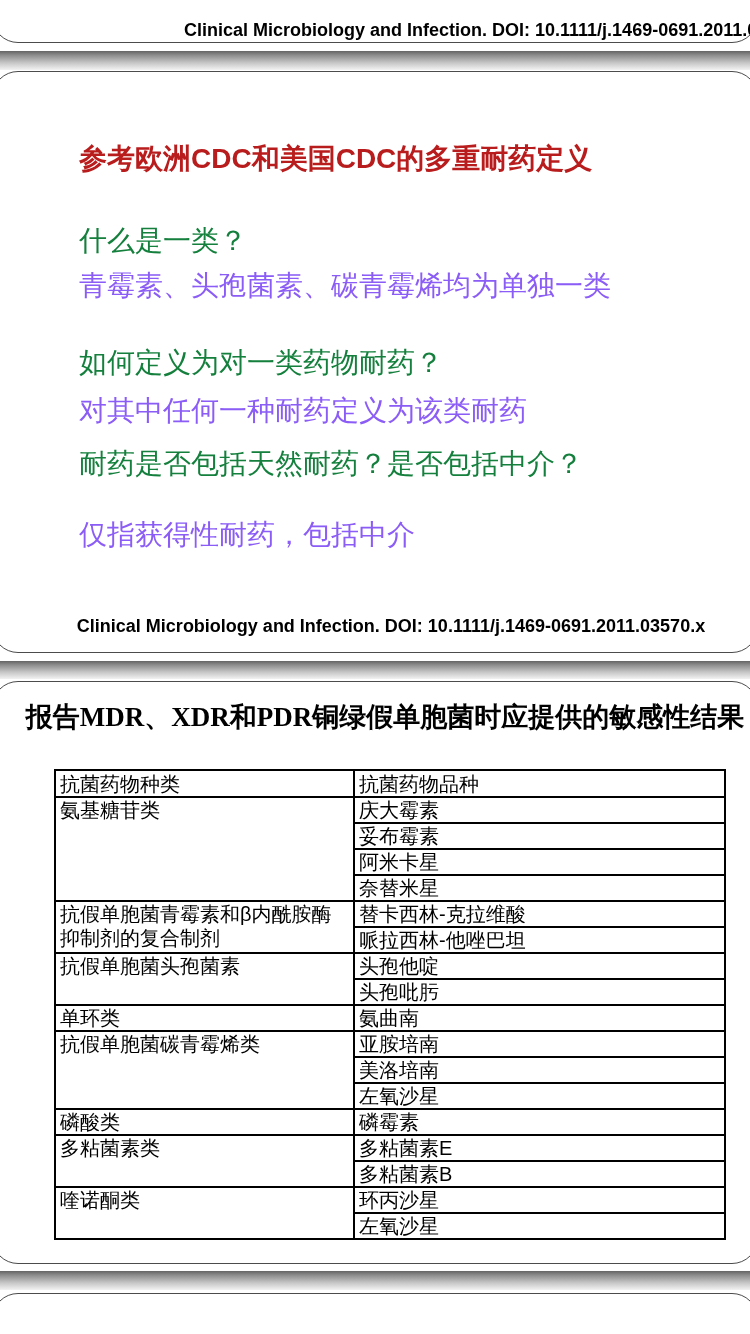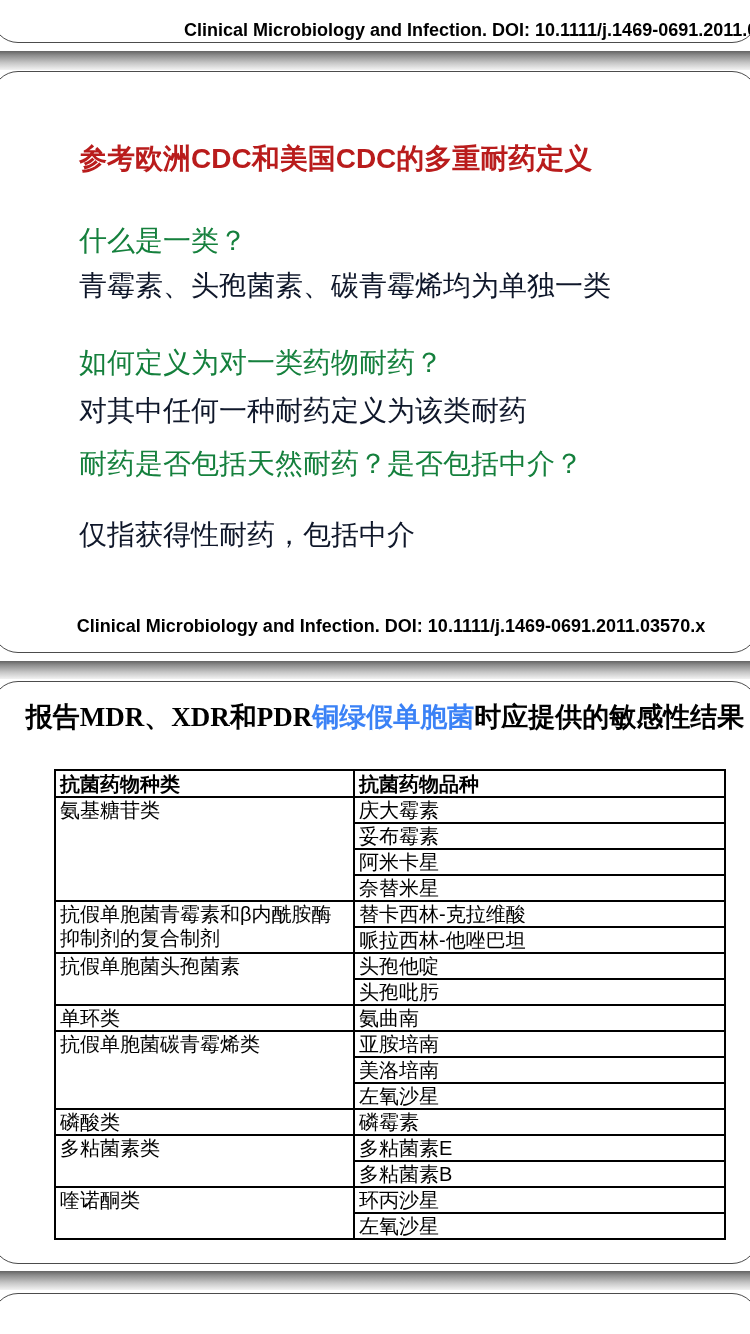--- a/index.html
+++ b/index.html
@@ -23,47 +23,47 @@
   #page1 .citation{
     position:absolute;left:191px;bottom:1px;white-space:nowrap;
     font-weight:bold;font-size:18px;color:#000;
   }
 
   
   #page2{top:71px;height:582px;}
   .abs{position:absolute;left:86px;white-space:nowrap;}
   .green-title{color:#b91c1c;font-weight:bold;font-size:28px;line-height:36px;}
   .q{color:#15803d;font-size:28px;line-height:36px;font-family:"Liberation Serif","DejaVu Serif",serif;}
-  .a{color:#0f172a;font-size:28px;line-height:36px;font-family:"Liberation Serif","DejaVu Serif",serif;}
+  .a{color:#8b5cf6;font-size:28px;line-height:36px;font-family:"Liberation Serif","DejaVu Serif",serif;}
   #page2 .citation{
     position:absolute;left:0;right:0;text-align:center;
     font-weight:bold;font-size:18px;line-height:24px;color:#000;
     transform:translateX(16px);
   }
 
   
   #page3{top:681px;height:583px;}
   #page3 .slide-title{
     position:absolute;top:16px;left:0;right:0;text-align:center;white-space:nowrap;
     font-family:"Liberation Serif","DejaVu Serif",serif;
     font-weight:bold;font-size:27px;line-height:38px;color:#000;
     transform:translateX(10px);
   }
-  #page3 .slide-title .red{color:#3b82f6;}
+  #page3 .slide-title .red{color:#000000;}
   table.abx{
     position:absolute;top:87px;left:61px;width:670px;
     border-collapse:collapse;table-layout:fixed;
   }
   table.abx th, table.abx td{
     border:2px solid #000;font-size:20px;line-height:24px;
     padding:0 4px;height:24px;text-align:left;color:#000;
     font-family:"Liberation Sans","DejaVu Sans",sans-serif;
     overflow:hidden;
   }
-  table.abx th{font-weight:bold;height:25px;}
+  table.abx th{font-weight:normal;height:25px;}
   table.abx td.cat{vertical-align:top;}
   col.c1{width:299px;} col.c2{width:371px;}
 
   
   #page4{top:1293px;height:110px;}
 </style>
 </head>
 <body>
 
 <div class="page" id="page1">

